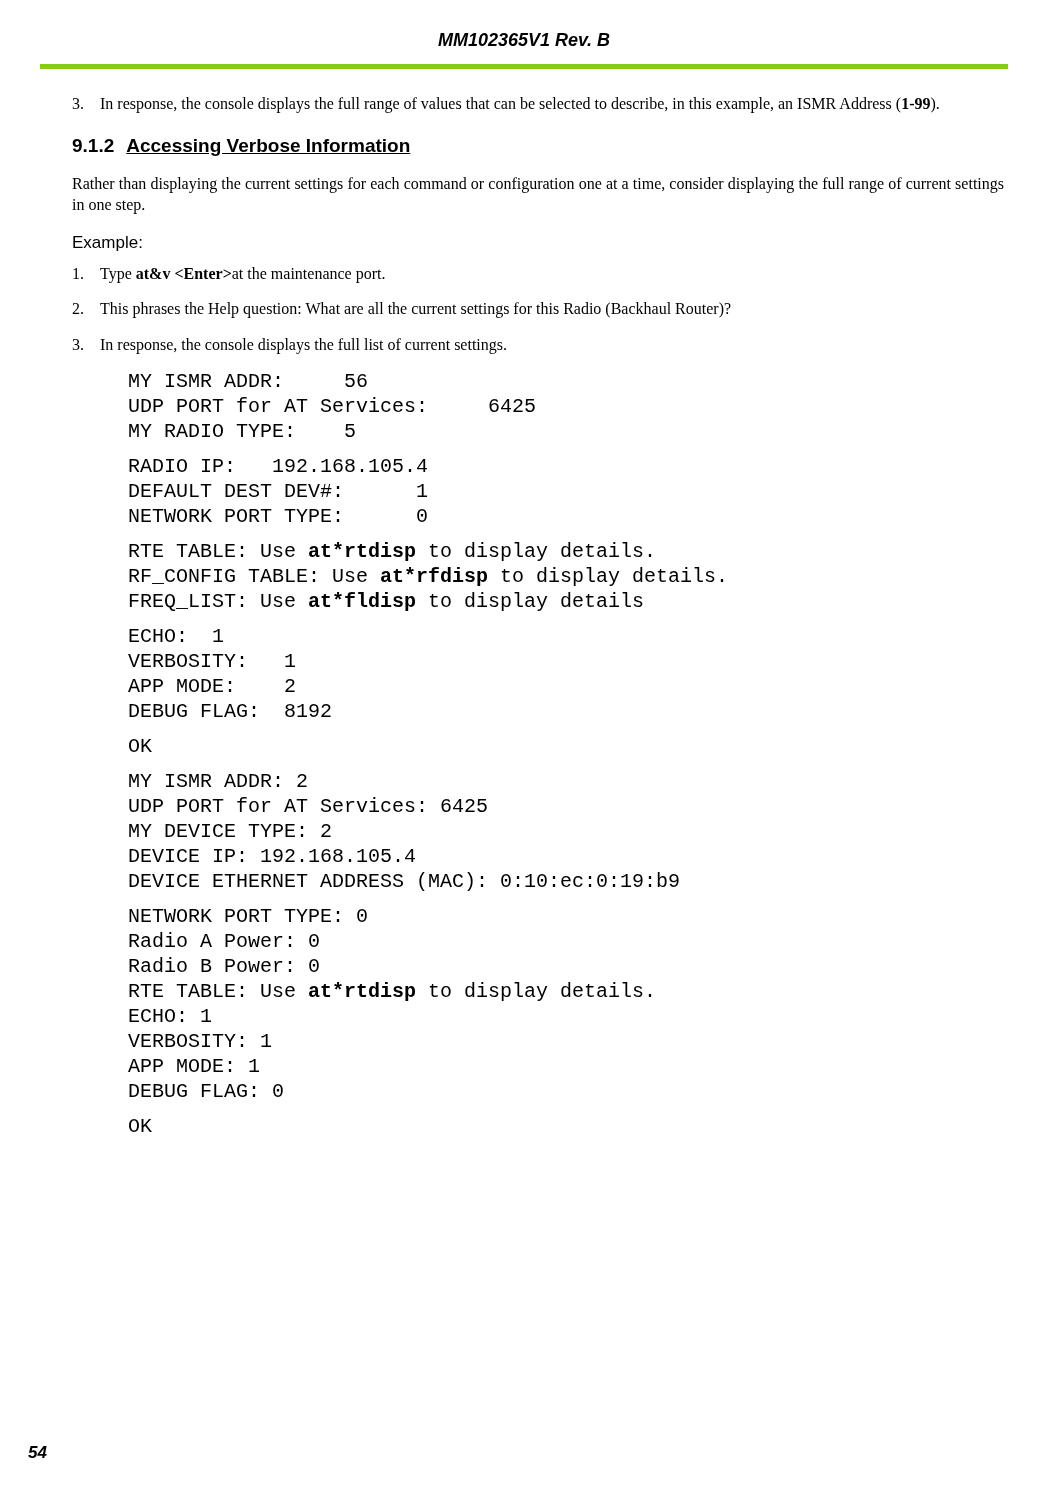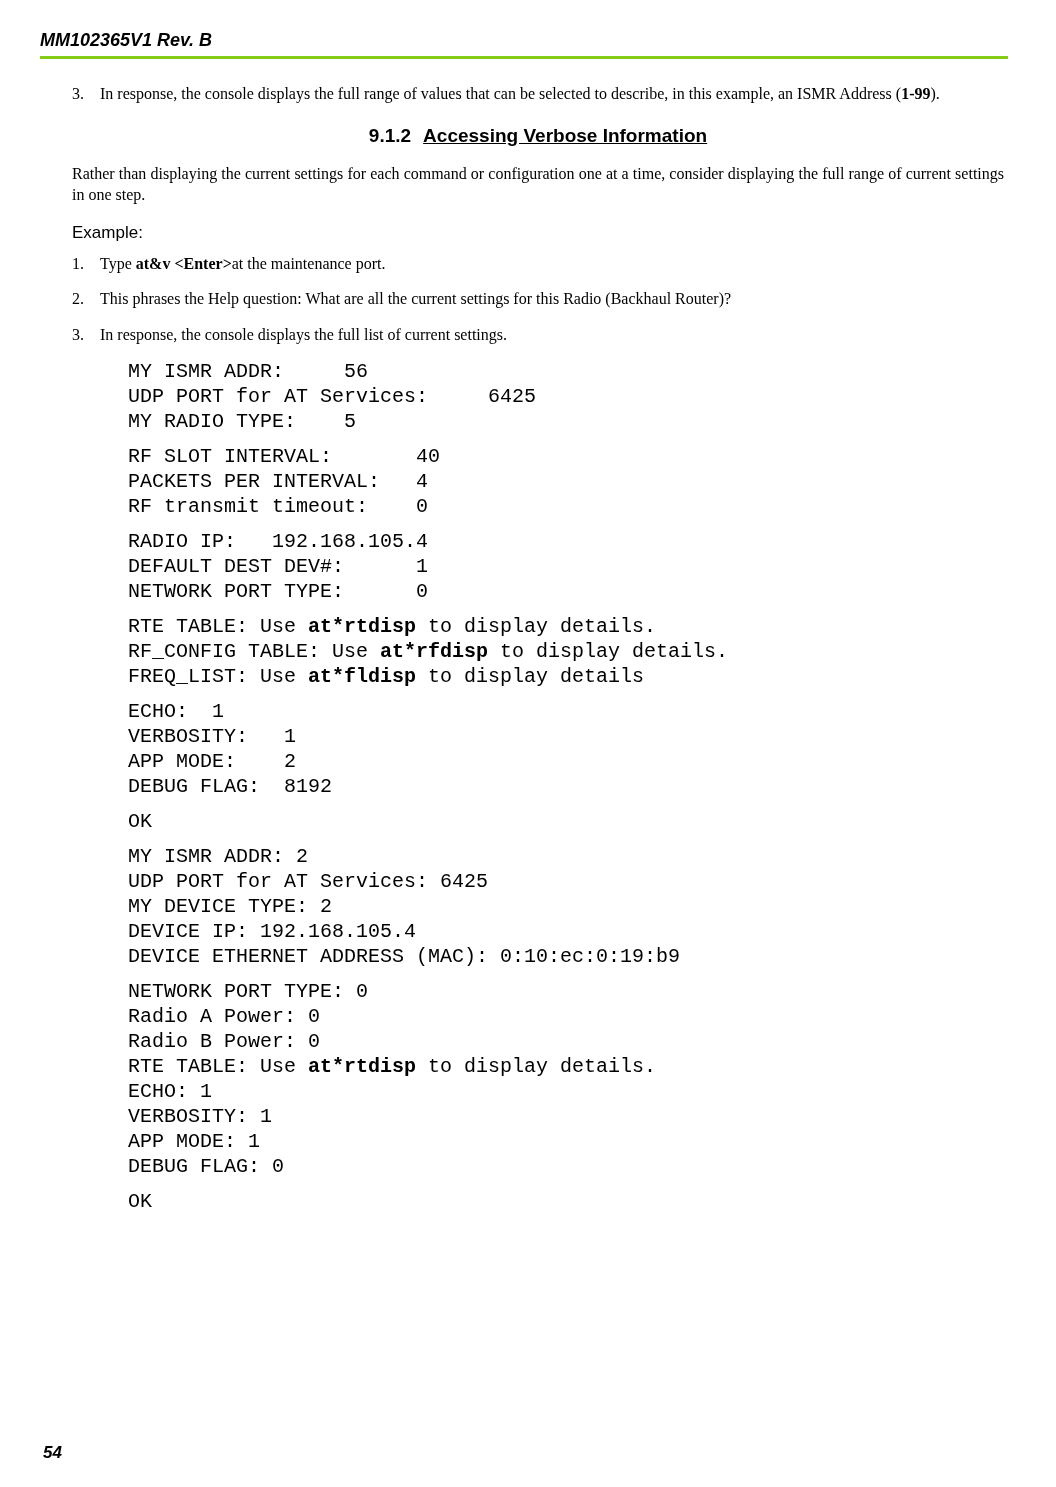--- a/index.html
+++ b/index.html
@@ -15,23 +15,24 @@
       height: 1487px;
       padding: 28px 48px 28px 40px;
       line-height: 1.35;
       position: relative;
     }
     .header {
       font-family: Arial, Helvetica, sans-serif;
       font-weight: bold;
       font-style: italic;
       font-size: 18px;
-      padding-bottom: 4px;
-      border-bottom: 3px solid #84cc16;
+      padding-bottom: 12px;
+      border-bottom: 5px solid #84cc16;
       margin-bottom: 24px;
+      text-align: center;
     }
     .content {
       padding-left: 32px;
       padding-right: 4px;
     }
     .ol-item {
       display: flex;
       margin-bottom: 14px;
       text-align: justify;
     }
@@ -40,21 +41,20 @@
     }
     .ol-body {
       flex: 1;
     }
     .section-heading {
       font-family: Arial, Helvetica, sans-serif;
       font-weight: bold;
       font-size: 19px;
       margin-top: 18px;
       margin-bottom: 14px;
-      text-align: center;
     }
     .section-heading .num {
       display: inline-block;
       margin-right: 12px;
     }
     .section-heading .title {
       text-decoration: underline;
     }
     .para {
       margin-bottom: 14px;
@@ -80,21 +80,21 @@
       margin-left: 56px;
       margin-bottom: 10px;
       margin-top: 6px;
     }
     .bold {
       font-weight: bold;
     }
     .page-number {
       position: absolute;
       bottom: 22px;
-      left: 43px;
+      left: 28px;
       font-family: Arial, Helvetica, sans-serif;
       font-weight: bold;
       font-style: italic;
       font-size: 17px;
     }
   </style>
 </head>
 <body>
 
 <div class="header">
@@ -128,23 +128,20 @@
 
   <div class="ol-item">
     <div class="ol-num">3.</div>
     <div class="ol-body">In response, the console displays the full list of current settings.</div>
   </div>
 
 
   <div class="code-block">MY ISMR ADDR:     56
 UDP PORT for AT Services:     6425
 MY RADIO TYPE:    5</div>
-  <div class="code-block">RF SLOT INTERVAL:       40
-PACKETS PER INTERVAL:   4
-RF transmit timeout:    0</div>
   <div class="code-block">RADIO IP:   192.168.105.4
 DEFAULT DEST DEV#:      1
 NETWORK PORT TYPE:      0</div>
   <div class="code-block"><span>RTE TABLE: Use </span><span class="bold">at*rtdisp</span><span> to display details.</span>
 <span>RF_CONFIG TABLE: Use </span><span class="bold">at*rfdisp</span><span> to display details.</span>
 <span>FREQ_LIST: Use </span><span class="bold">at*fldisp</span><span> to display details</span></div>
   <div class="code-block">ECHO:  1
 VERBOSITY:   1
 APP MODE:    2
 DEBUG FLAG:  8192</div>

